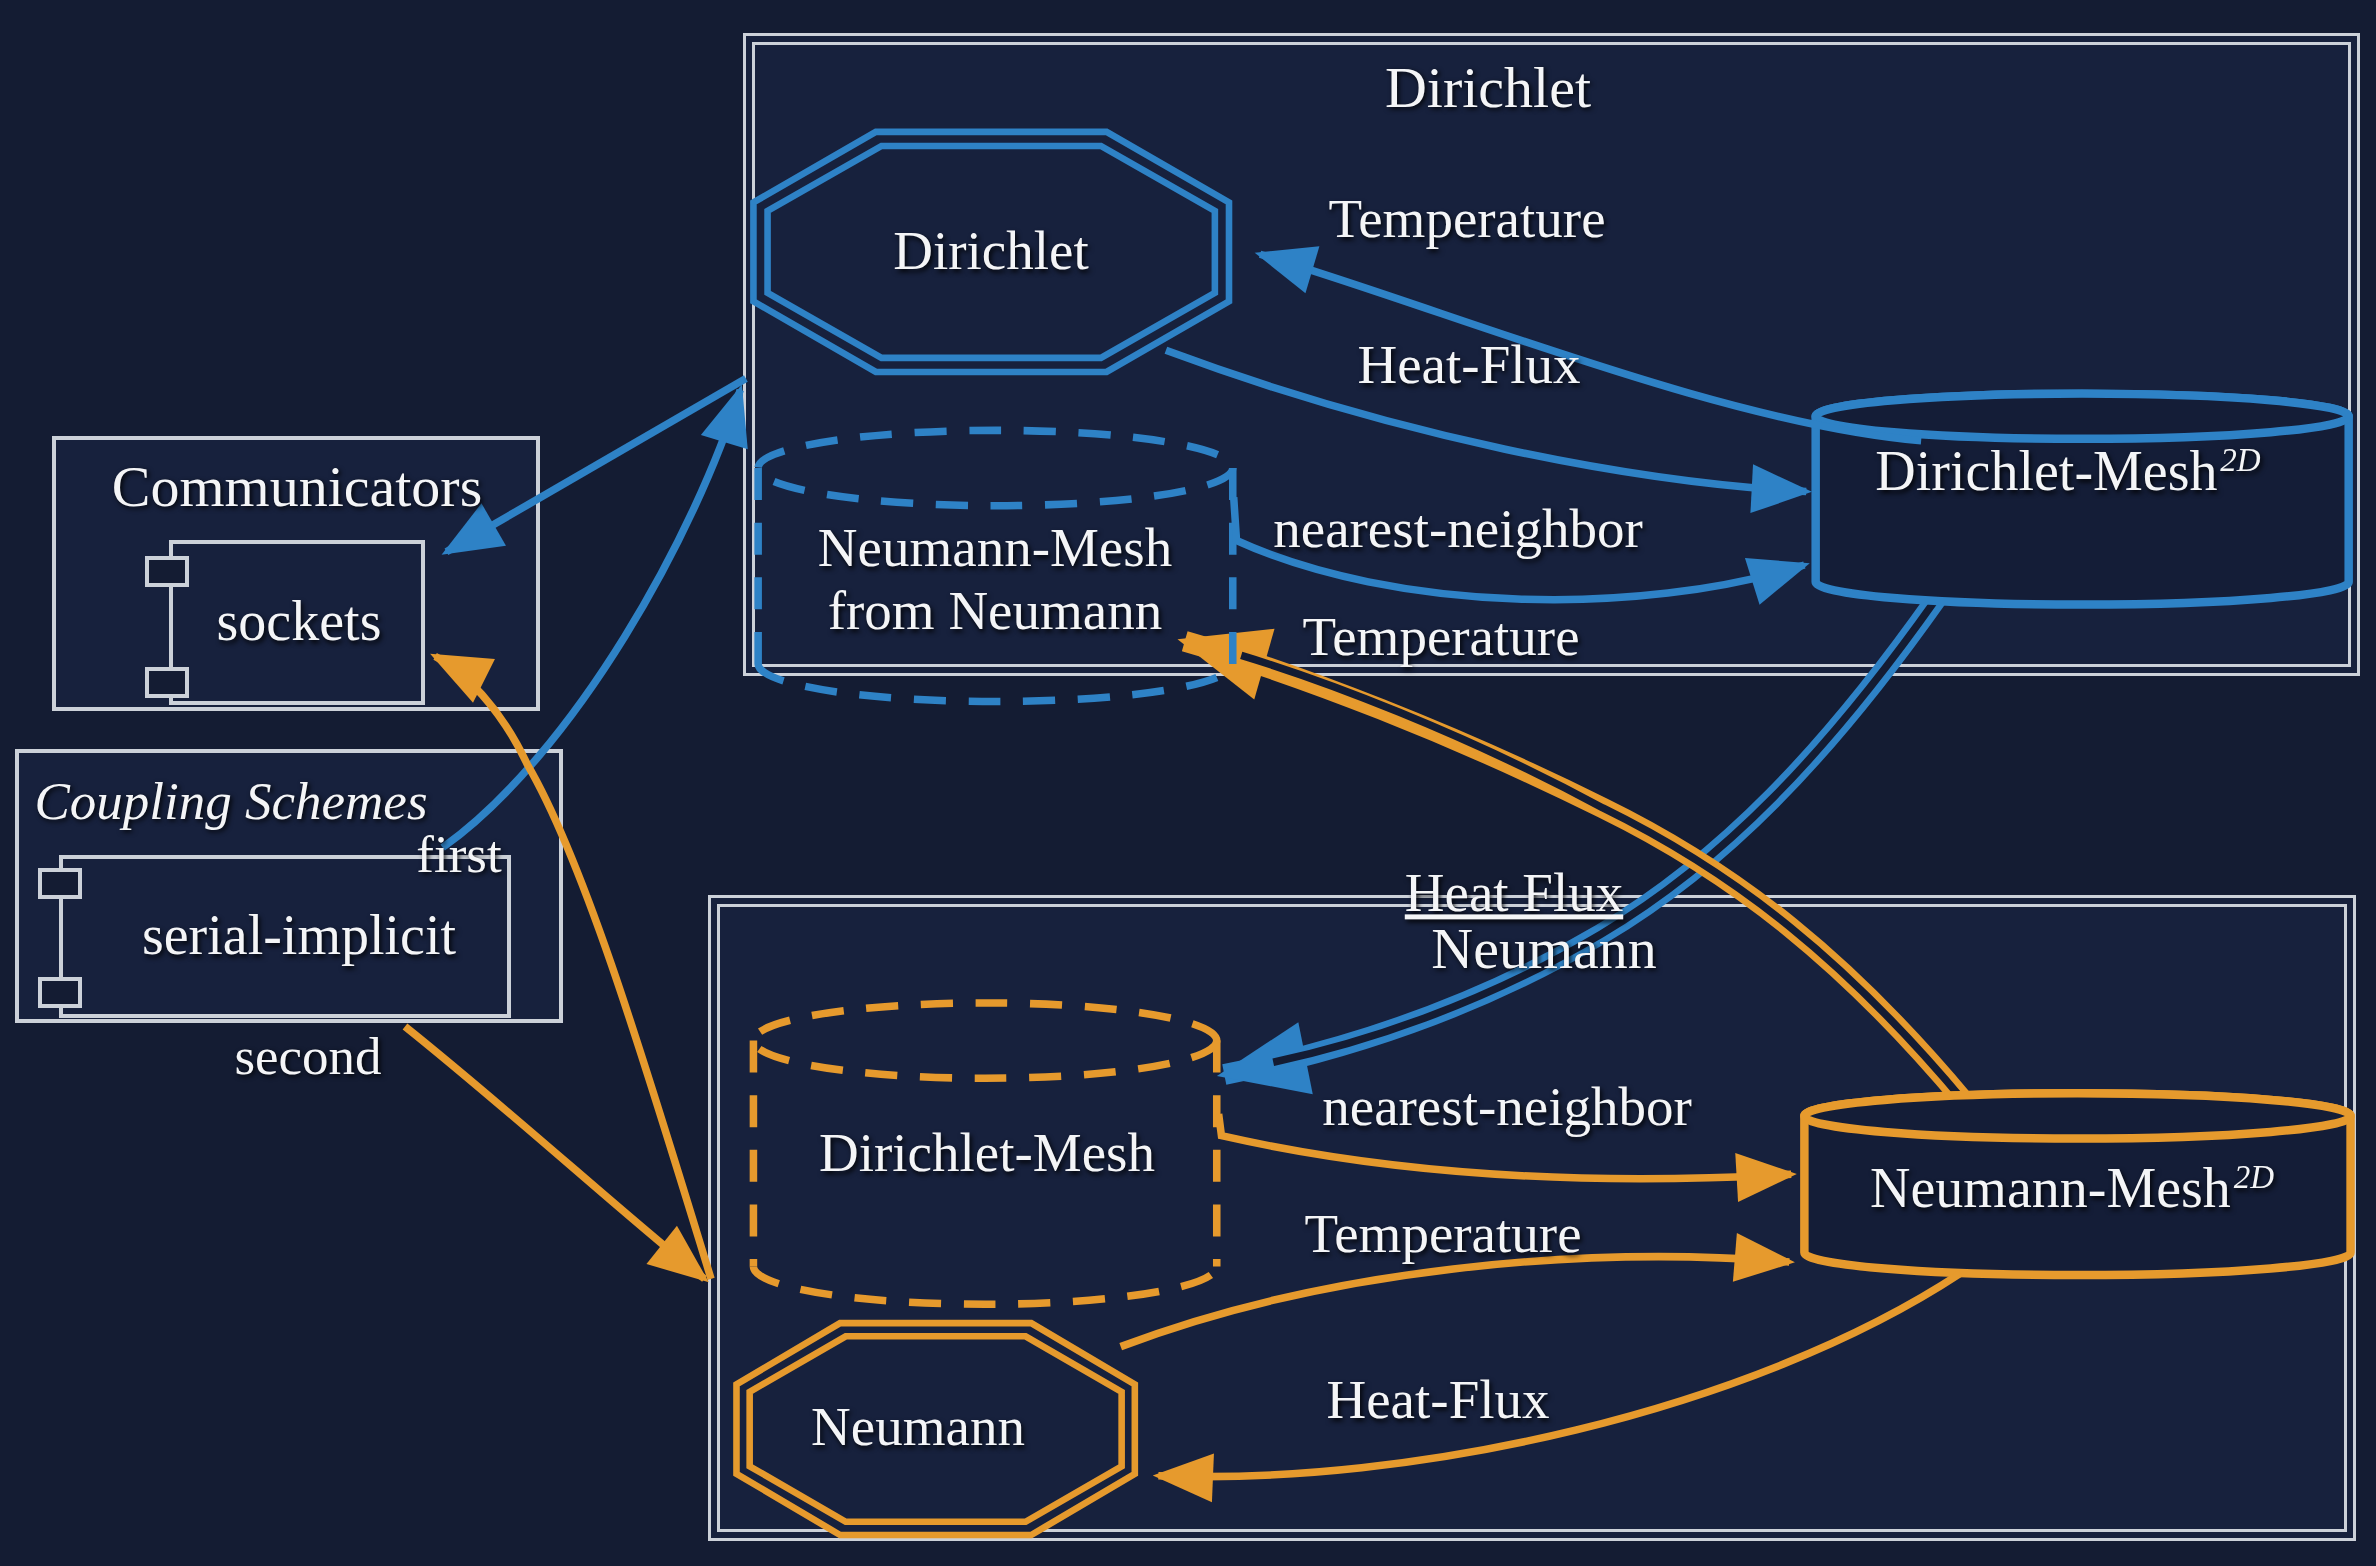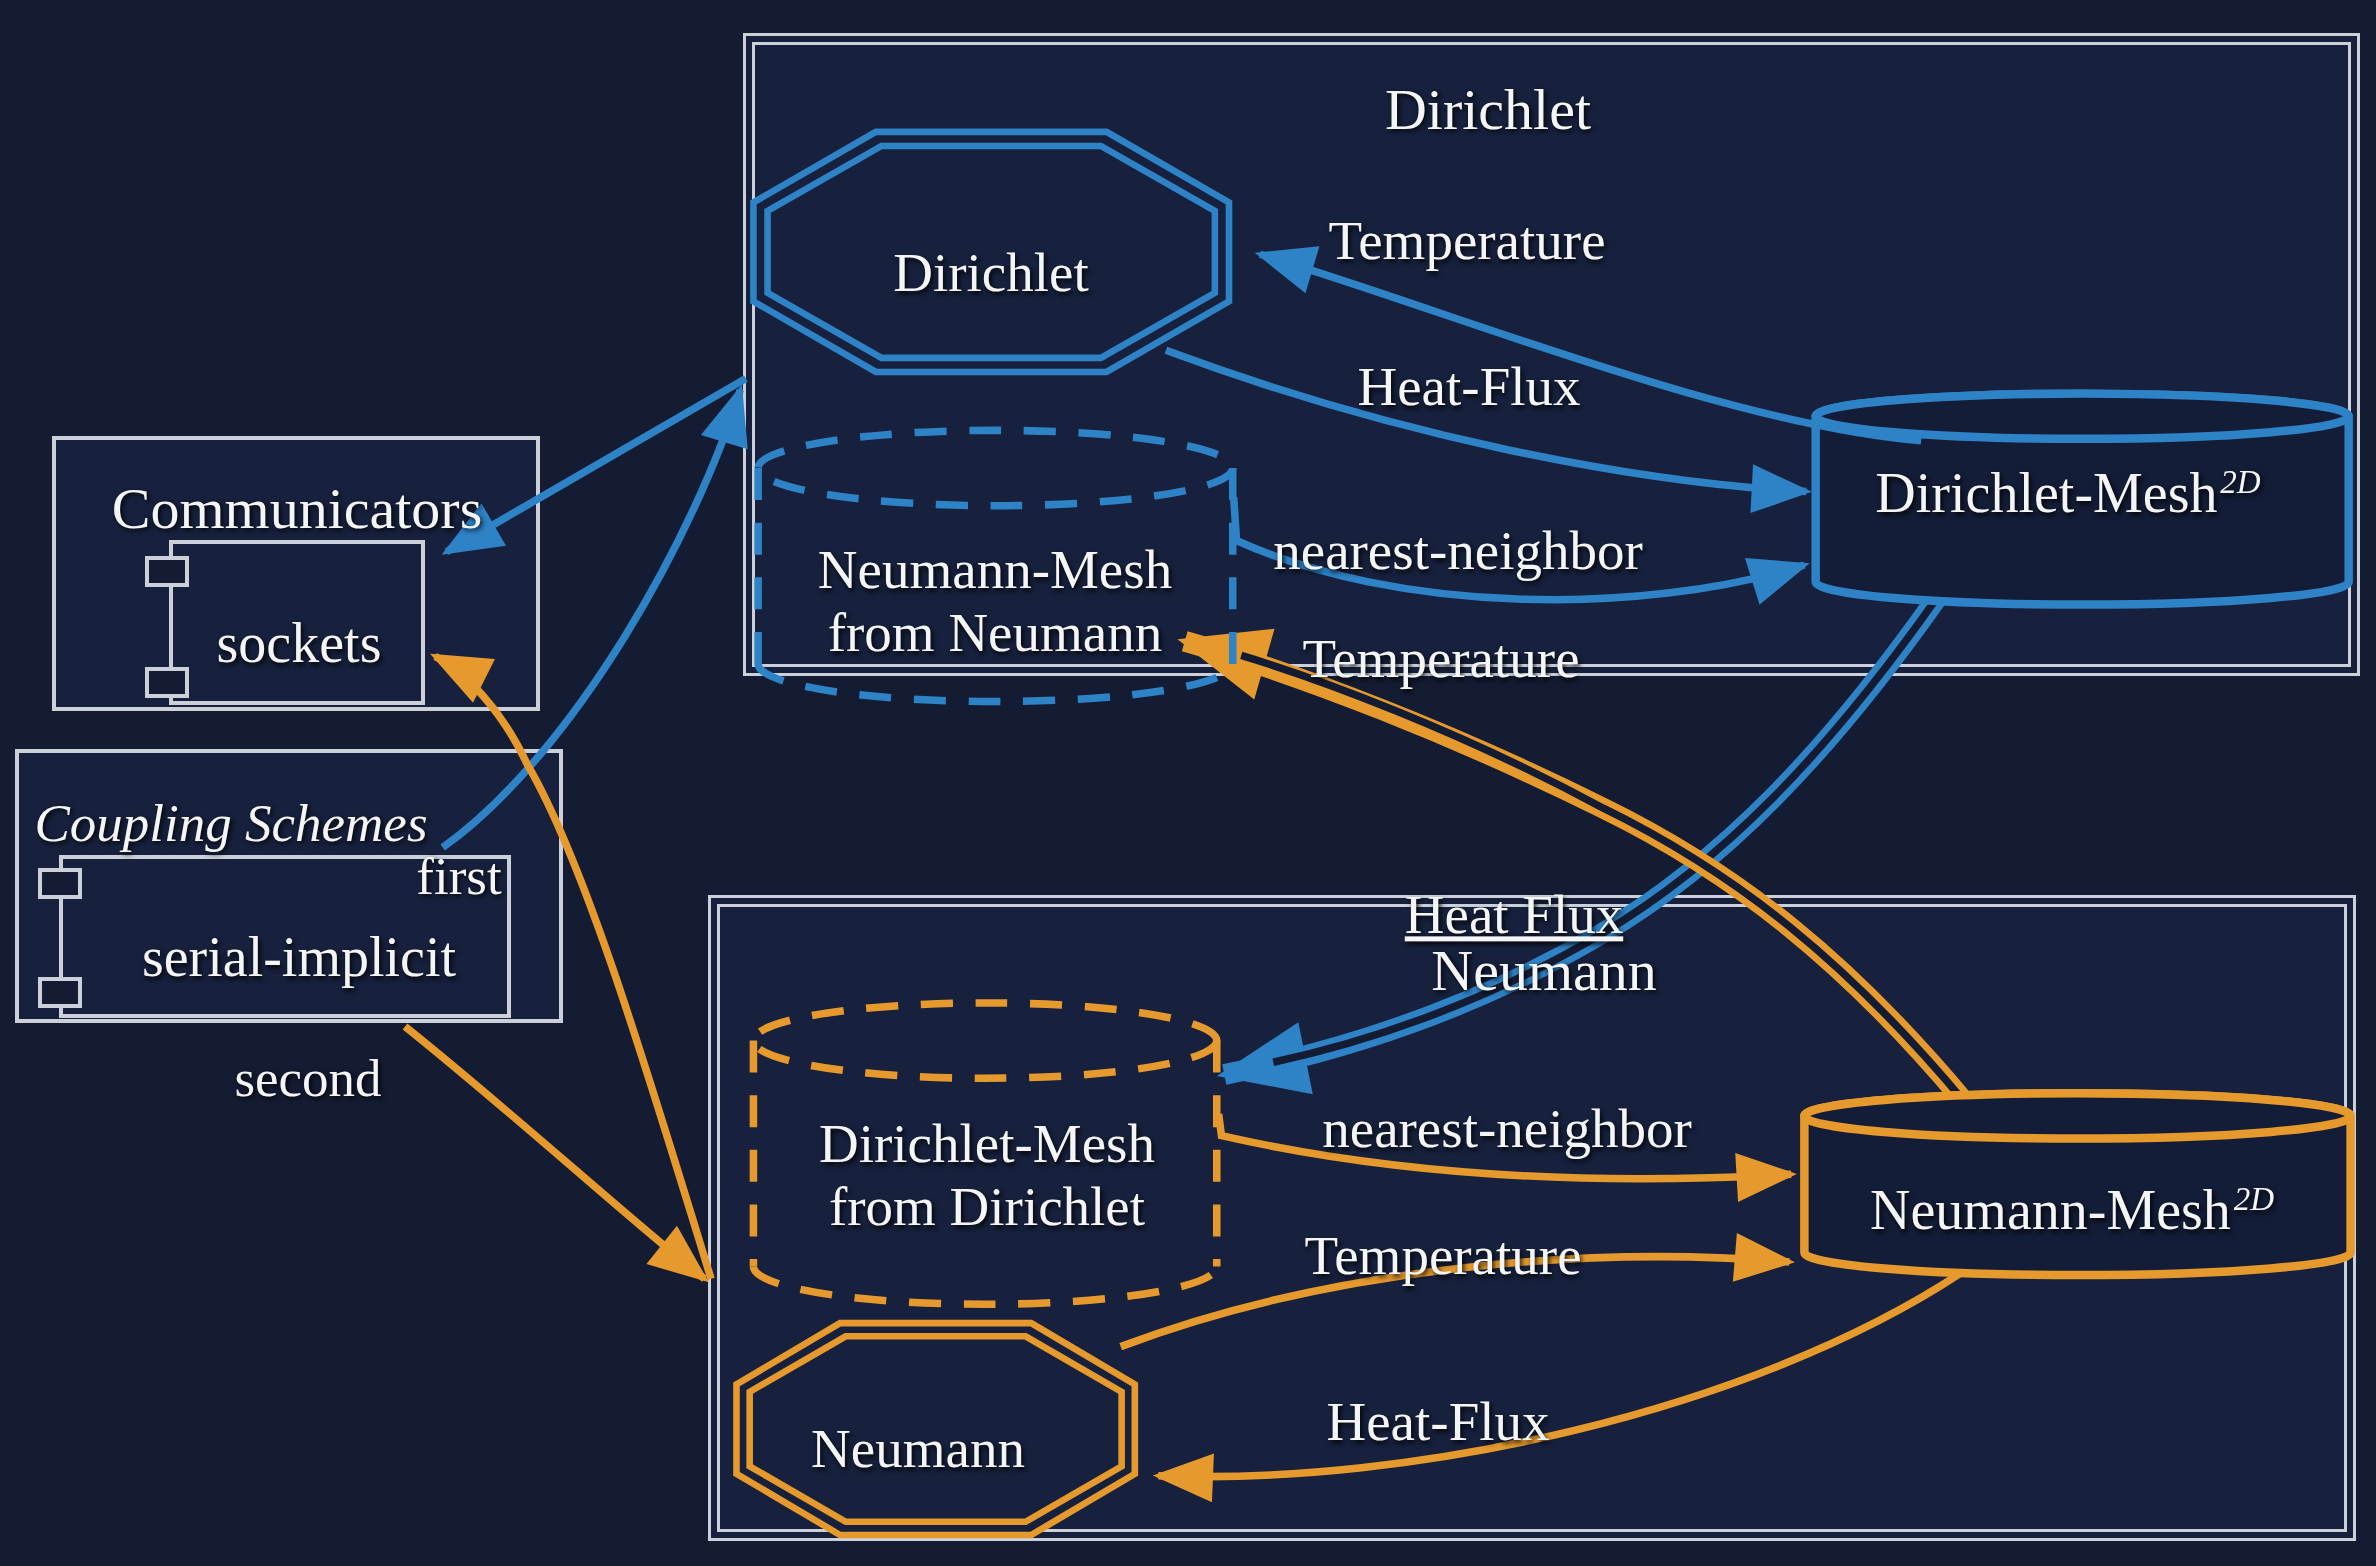--- a/index.html
+++ b/index.html
@@ -13,21 +13,20 @@
     border:3.8px solid #ccd1d9;outline:3.8px solid #ccd1d9;outline-offset:-12.2px;
   }
   .wbox{position:absolute;background:#17213d;border:4.7px solid #ccd1d9;}
   .tab{position:absolute;width:36px;height:22.6px;border:4.7px solid #ccd1d9;background:#141c33;}
   svg.overlay{position:absolute;left:0;top:0;width:2377px;height:1567px;}
   .lbl{
     position:absolute;transform:translate(-50%,-50%);
     color:#f4f5f7;white-space:nowrap;text-align:center;
     font-size:55px;line-height:1.15;
     text-shadow:1.9px 2.8px 5.6px rgba(0,0,0,.9);
-    margin-top:22px;
   }
   .t62{font-size:58px;}
   .t56{font-size:53px;}
   .t60{font-size:56px;}
   .sup{font-size:33px;font-style:italic;position:relative;top:-19px;margin-left:2.8px;}
 </style>
 </head>
 <body>
 
 <div class="stage">
@@ -141,20 +140,19 @@
   </div>
 
   <div class="lbl" style="left:1514px;top:893px;text-decoration:underline;">Heat Flux</div>
   <div class="lbl t62" style="left:1544px;top:949px;">Neumann</div>
   <div class="lbl" style="left:1507px;top:1107px;">nearest-neighbor</div>
   <div class="lbl" style="left:1443px;top:1234px;">Temperature</div>
   <div class="lbl" style="left:1438px;top:1400px;">Heat-Flux</div>
   <div class="lbl" style="left:918px;top:1427px;">Neumann</div>
   <div class="lbl" style="left:987px;top:1153px;">
     <div>Dirichlet-Mesh</div>
-    <div>from Dirichlet</div>
   </div>
   <div class="lbl t60" style="left:2072px;top:1188px;">
     <span>Neumann-Mesh</span><span class="sup">2D</span>
   </div>
 
 </div>
 
 
 </body></html>

